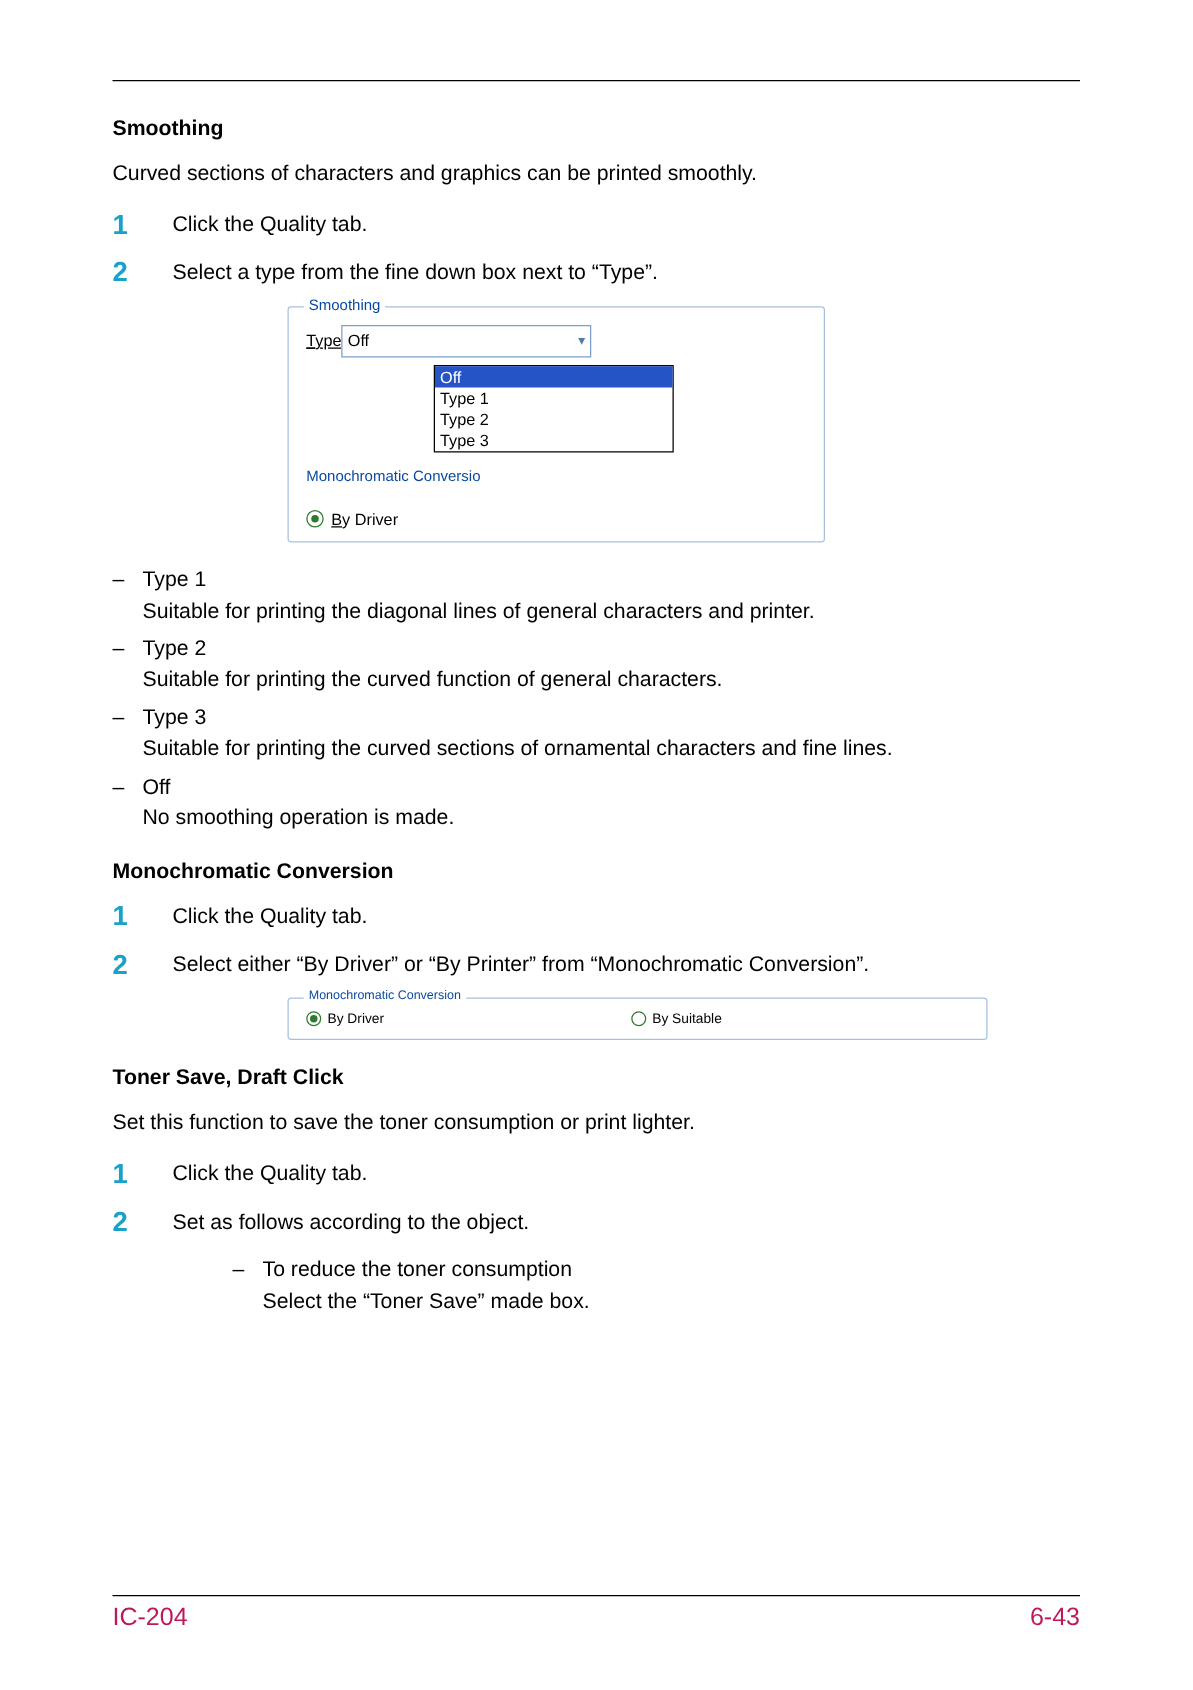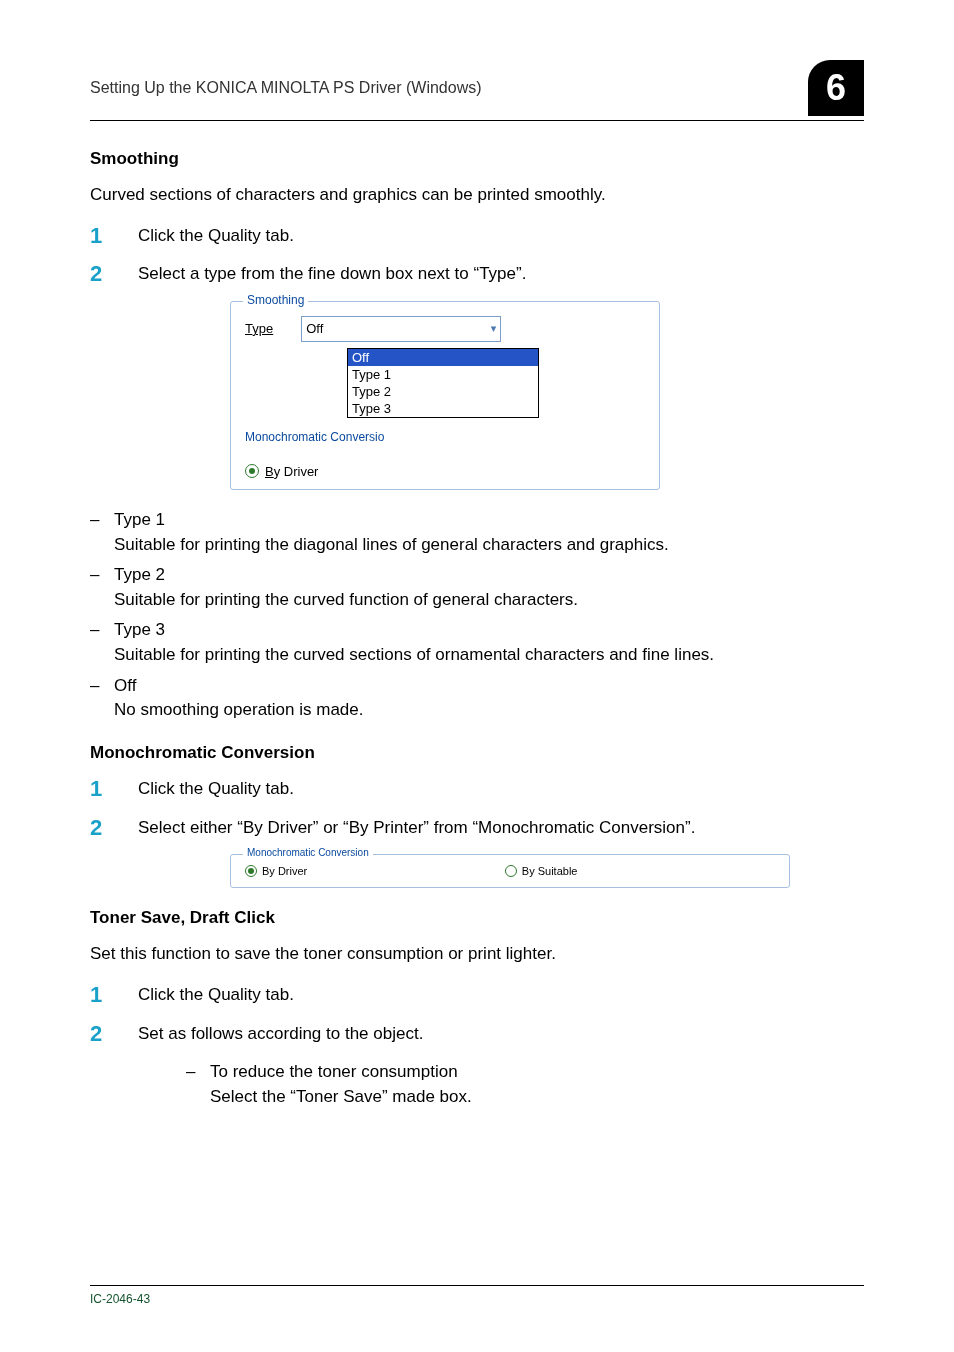--- a/index.html
+++ b/index.html
@@ -15,52 +15,48 @@
   .step-body{font-size:17px;line-height:1.45;flex:1}
   .indent-block{margin-left:48px}
   .dash-list{margin:0;padding:0;list-style:none;font-size:17px;line-height:1.45}
   .dash-list>li{display:flex;margin-bottom:6px}
   .dash{flex:0 0 24px;text-align:left}
   .dash-body{flex:1}
   
   .shot1{margin:6px 0 18px 140px;width:430px;font-family:Tahoma,Arial,sans-serif;font-size:13px;position:relative}
   .grp{border:1px solid #a7c0e0;border-radius:3px;padding:14px 14px 10px 14px;position:relative}
   .grp-legend{position:absolute;top:-9px;left:12px;background:#fff;padding:0 4px;color:#0a4a9e;font-size:12px}
-  .row1{display:flex;align-items:center;gap:28px;margin-bottom:6px}
+  .row1{display:flex;align-items:center;margin-bottom:6px}
   .type-label{text-decoration:underline;color:#000}
   .combo{border:1px solid #7b9ecb;width:190px;display:flex;align-items:center;justify-content:space-between;padding:2px 4px;background:#fff;height:20px;box-sizing:content-box}
   .combo-arrow{color:#4f7ab0;font-size:11px}
   .dropdown{border:1px solid #000;width:190px;margin-left:102px;background:#fff;font-size:13px}
   .dropdown .sel{background:#2554c7;color:#fff;padding:0 4px}
   .dropdown div{padding:0 4px;line-height:17px}
   .sub-legend{color:#0a4a9e;font-size:12px;margin:12px 0 20px 0}
   .radio-row{display:flex;align-items:center;gap:6px}
   .radio{width:12px;height:12px;border:1px solid #2d7a2d;border-radius:50%;display:inline-flex;align-items:center;justify-content:center}
   .radio.inner::after{content:"";width:6px;height:6px;background:#2d7a2d;border-radius:50%}
   
   .shot2{margin:8px 0 16px 140px;width:560px;font-family:Tahoma,Arial,sans-serif;font-size:11px}
   .grp2{border:1px solid #a7c0e0;border-radius:3px;padding:10px 14px;position:relative;display:flex;align-items:center}
   .grp2-legend{position:absolute;top:-8px;left:12px;background:#fff;padding:0 4px;color:#0a4a9e;font-size:10px}
   .grp2 .radio{width:10px;height:10px}
   .grp2 .opt{display:flex;align-items:center;gap:5px}
   .grp2 .gap{flex:1}
   
   .ftr{position:absolute;left:90px;right:90px;bottom:46px}
   .ftr-line{border:none;border-top:1px solid #000;margin:0 0 6px 0}
-  .ftr-row{display:flex;font-size:12px;color:#14532d}
+  .ftr-row{display:flex;justify-content:space-between;font-size:20px;color:#be185d}
 </style>
 </head>
 <body>
 
 <div class="page">
 
-  <div class="hdr-row">
-    <div class="hdr-title">Setting Up the KONICA MINOLTA PS Driver (Windows)</div>
-    <div class="hdr-chapter">6</div>
-  </div>
   <hr class="hdr-line">
 
   <div class="section-h">Smoothing</div>
   <p class="body-text">Curved sections of characters and graphics can be printed smoothly.</p>
 
   <div class="step">
     <div class="step-num">1</div>
     <div class="step-body">Click the Quality tab.</div>
   </div>
 
@@ -91,21 +87,21 @@
         <span><u>B</u>y Driver</span>
       </div>
     </div>
   </div>
 
   <ul class="dash-list indent-block">
     <li>
         <span class="dash">–</span>
         <span class="dash-body">
       <span>Type 1</span><br>
-      <span>Suitable for printing the diagonal lines of general characters and graphics.</span>
+      <span>Suitable for printing the diagonal lines of general characters and printer.</span>
     </span>
       </li>
     <li>
         <span class="dash">–</span>
         <span class="dash-body">
       <span>Type 2</span><br>
       <span>Suitable for printing the curved function of general characters.</span>
     </span>
       </li>
     <li>

